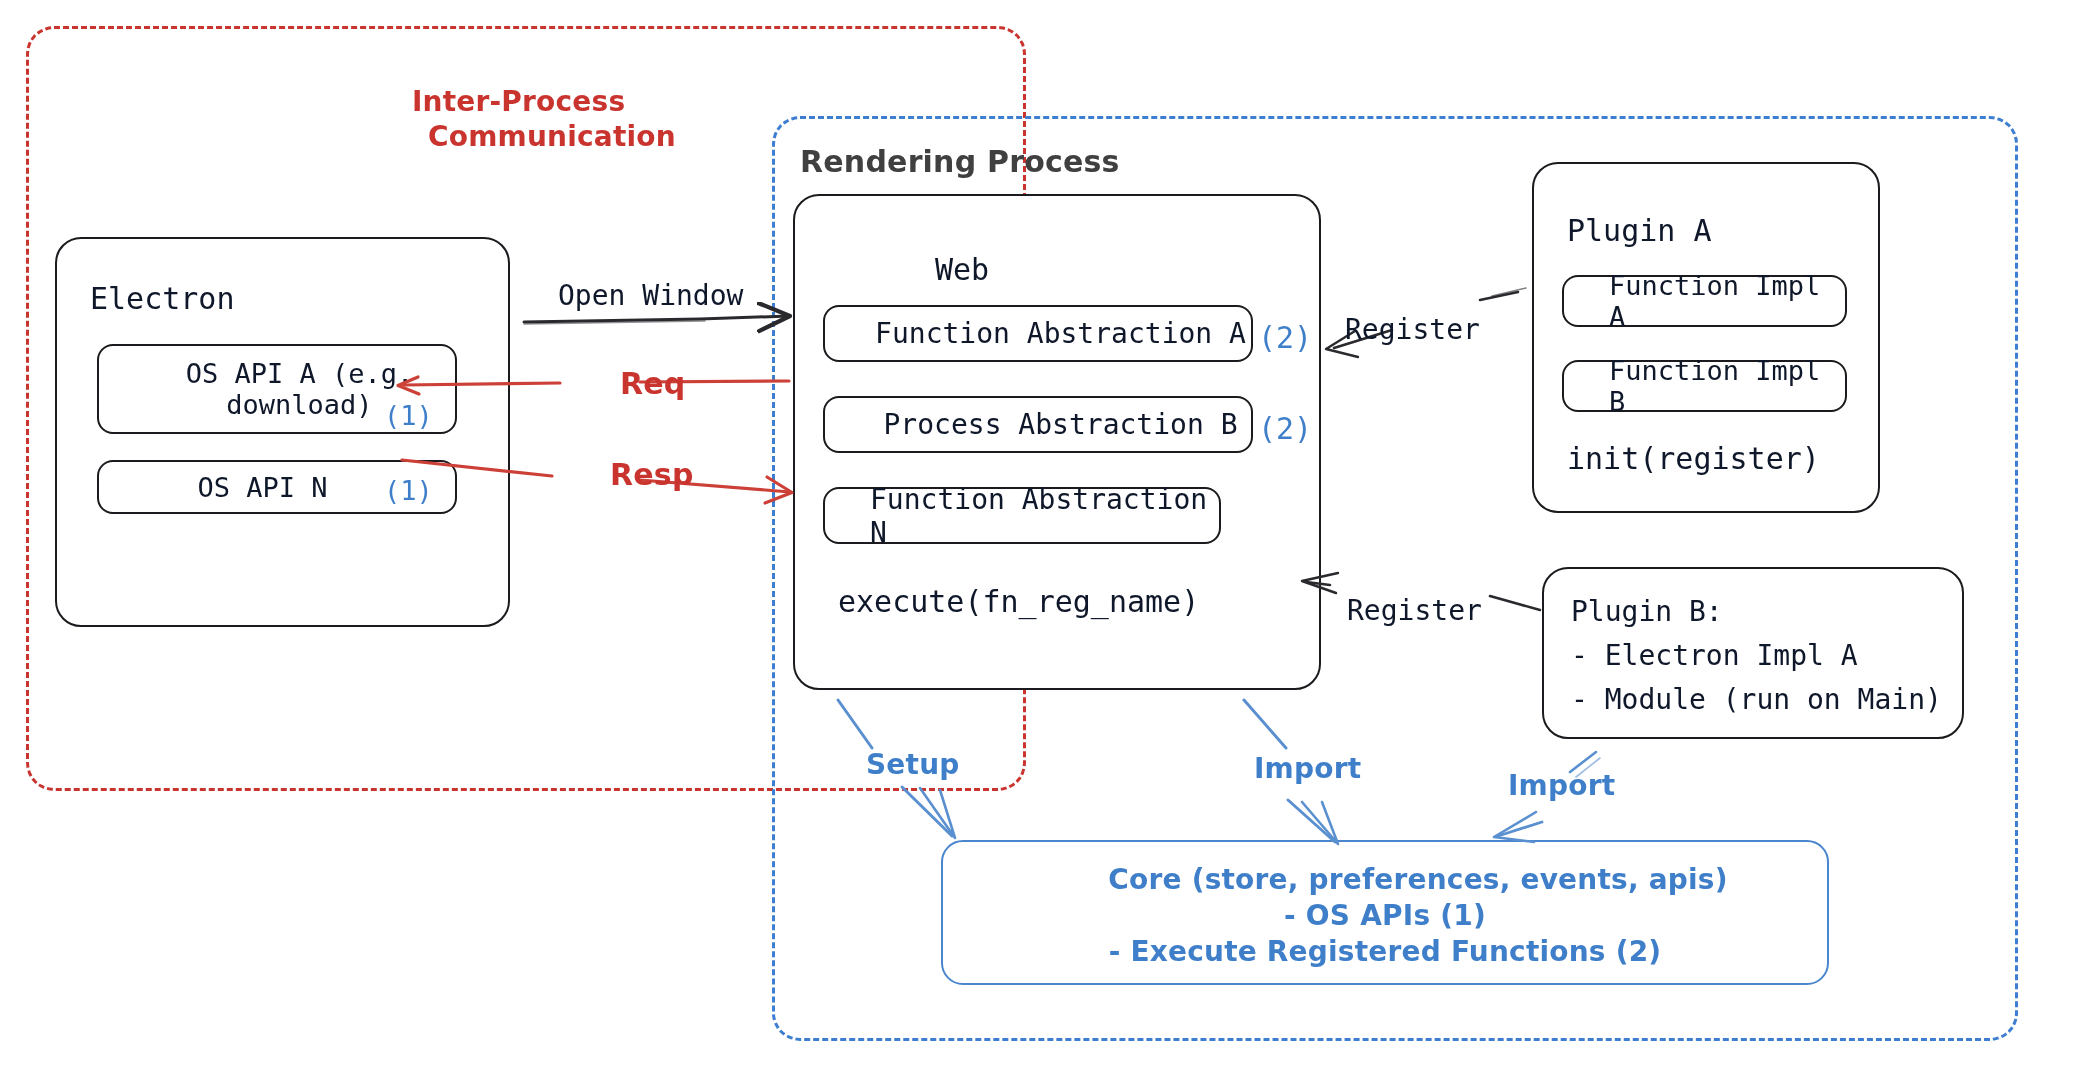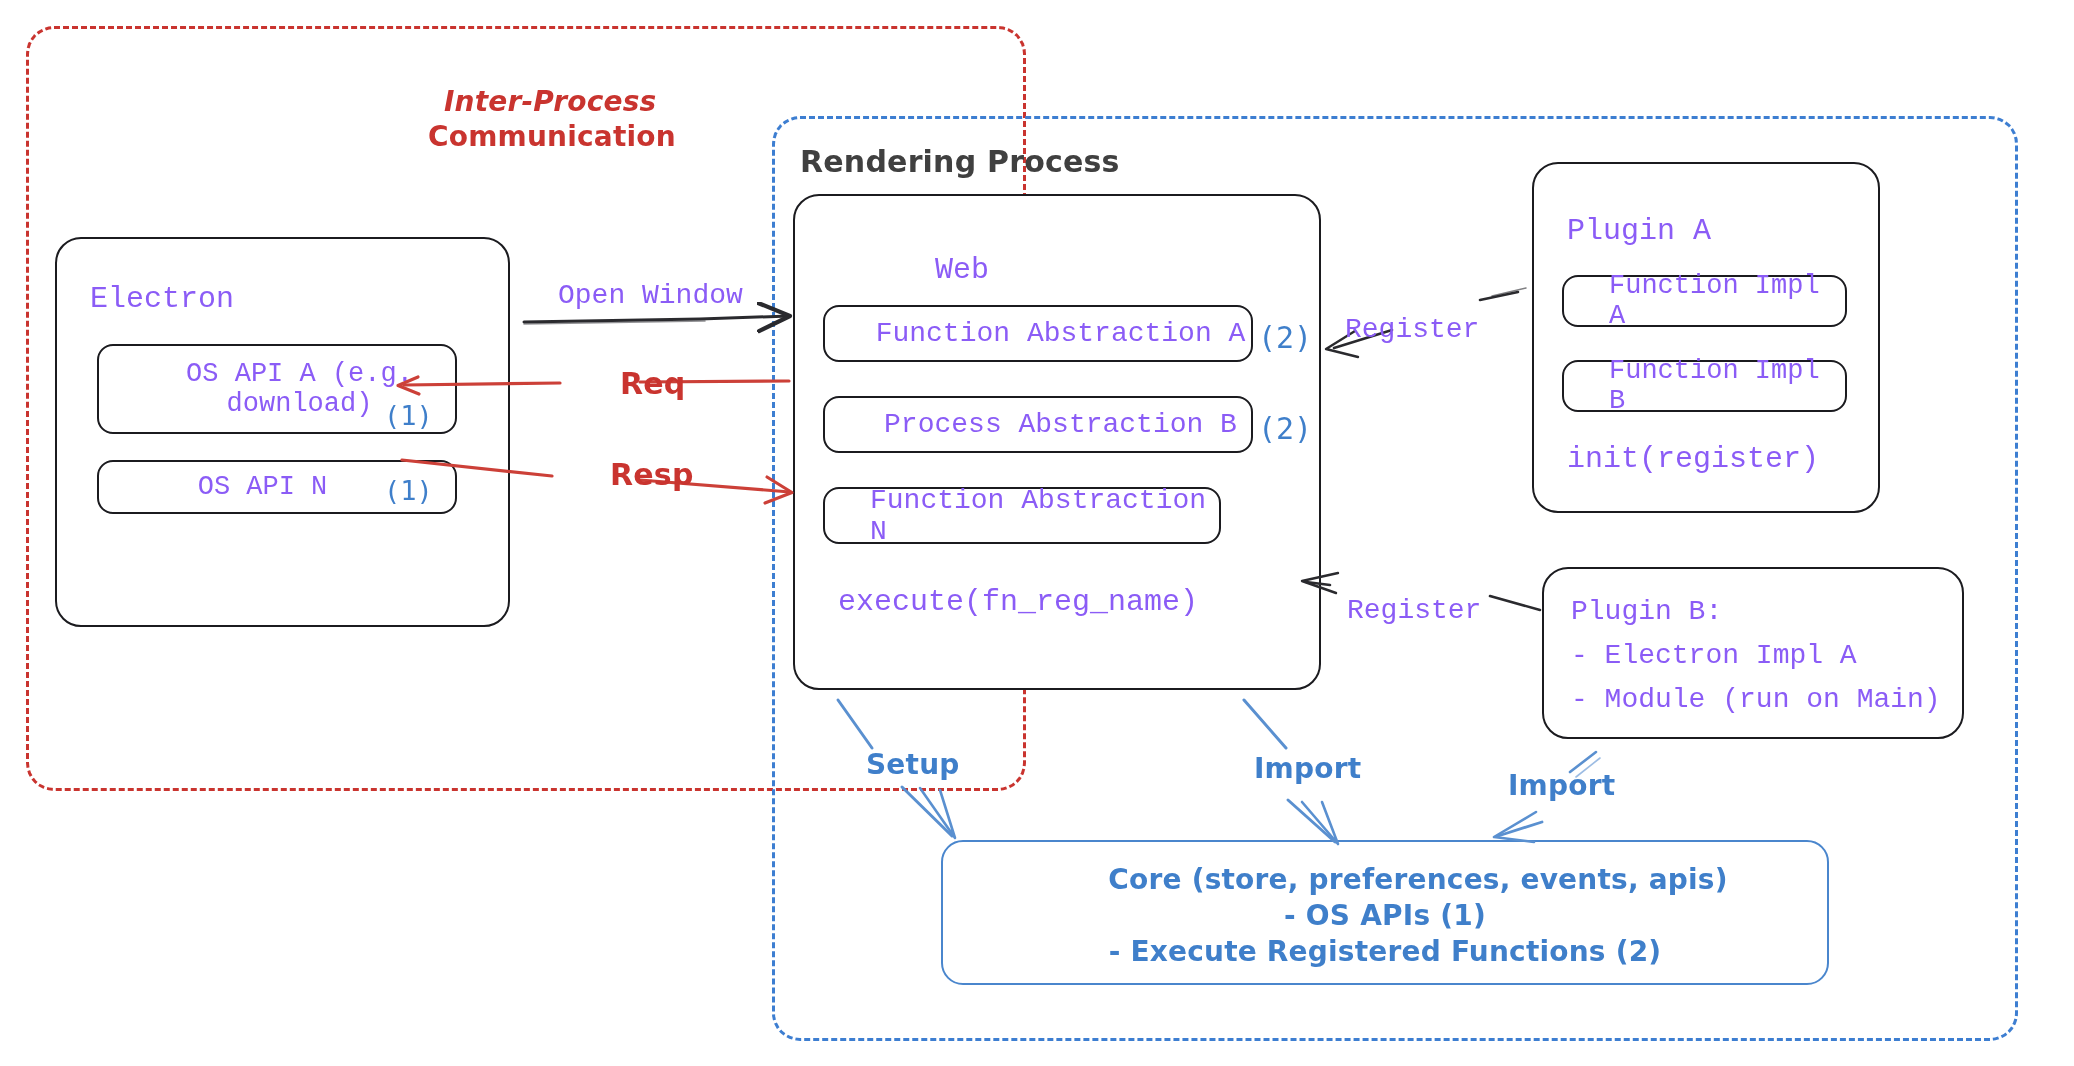--- a/index.html
+++ b/index.html
@@ -17,21 +17,21 @@
   
   .box{border:2.6px solid #1b1b1f;border-radius:26px;background:#ffffff;}
   .box.inner{border-width:2.2px;border-radius:16px;}
   .box.core{border-color:#4a86cd;border-width:2.6px;border-radius:22px;}
 
   
   .t{position:absolute;white-space:pre;line-height:1.28;}
   .mono{font-family:"DejaVu Sans Mono","Liberation Mono",monospace;}
   .hand{font-family:"DejaVu Sans","Liberation Sans",sans-serif;font-weight:700;letter-spacing:.2px;}
   .ctr{text-align:center;}
-  .c-dark{color:#8b5cf6;font-family:Liberation Mono, monospace;}
+  .c-dark{color:#0f172a;}
   .c-red{color:#c9342f;}
   .c-blue{color:#404040;}
   .c-blue2{color:#3f7fca;}
   .f27{font-size:27px;}
   .f28{font-size:28px;}
   .f30{font-size:30px;}
 
   
   .lbl{display:flex;align-items:center;justify-content:center;}
 
@@ -39,21 +39,21 @@
 </style>
 </head>
 <body>
 
 <div id="stage">
 
   <div class="abs dash dash-red" style="left:26px;top:26px;width:1000px;height:765px;"></div>
 
   <div class="abs dash dash-blue" style="left:772px;top:116px;width:1246px;height:925px;"></div>
 
-  <div class="t hand f28 c-red" style="left:444px;top:84px;font-style:italic;">Inter-Process</div>
+  <div class="t hand f28 c-red" style="left:412px;top:84px;">Inter-Process</div>
   <div class="t hand f28 c-red" style="left:428px;top:119px;">Communication</div>
 
   <div class="t hand f30 c-blue" style="left:800px;top:143px;">Rendering Process</div>
 
   <div class="abs box" style="left:55px;top:237px;width:455px;height:390px;"></div>
   <div class="t mono f30 c-dark" style="left:90px;top:280px;">Electron</div>
 
   <div class="abs box inner lbl" style="left:97px;top:344px;width:360px;height:90px;">
     <div class="mono f27 c-dark ctr" style="white-space:pre-line;">OS API A (e.g.
 download)</div>

